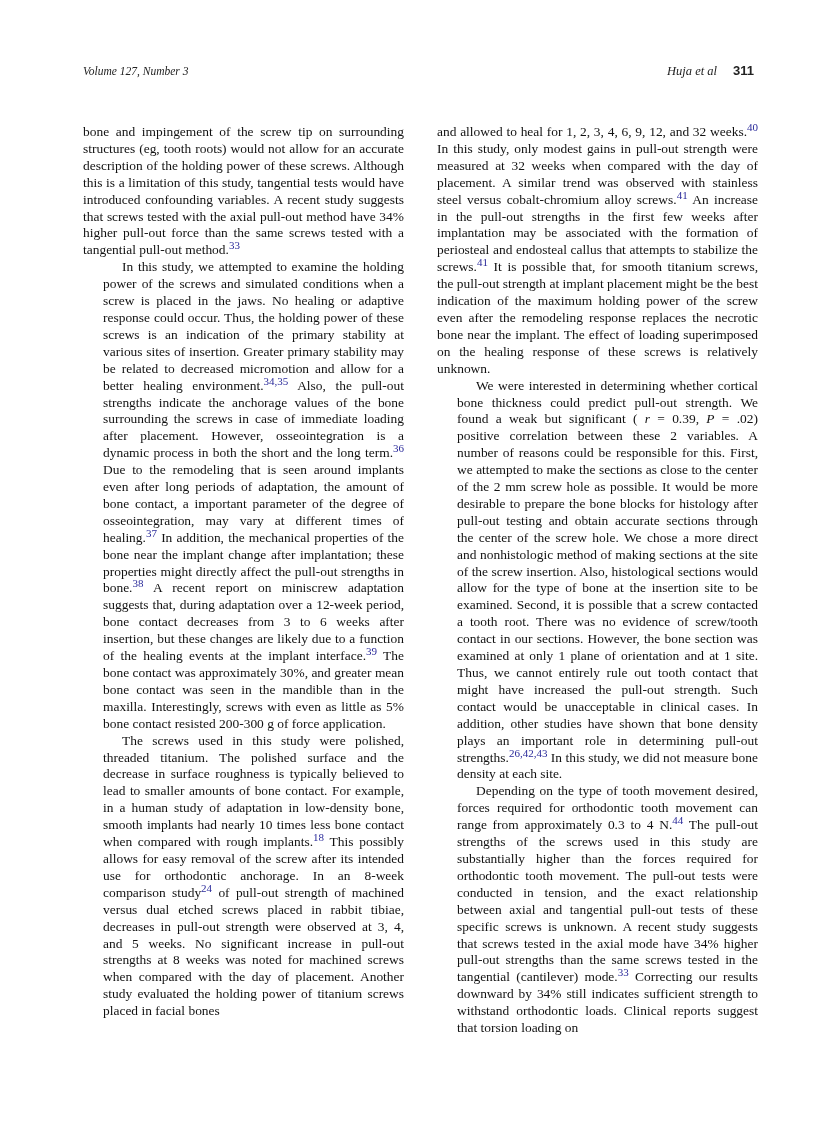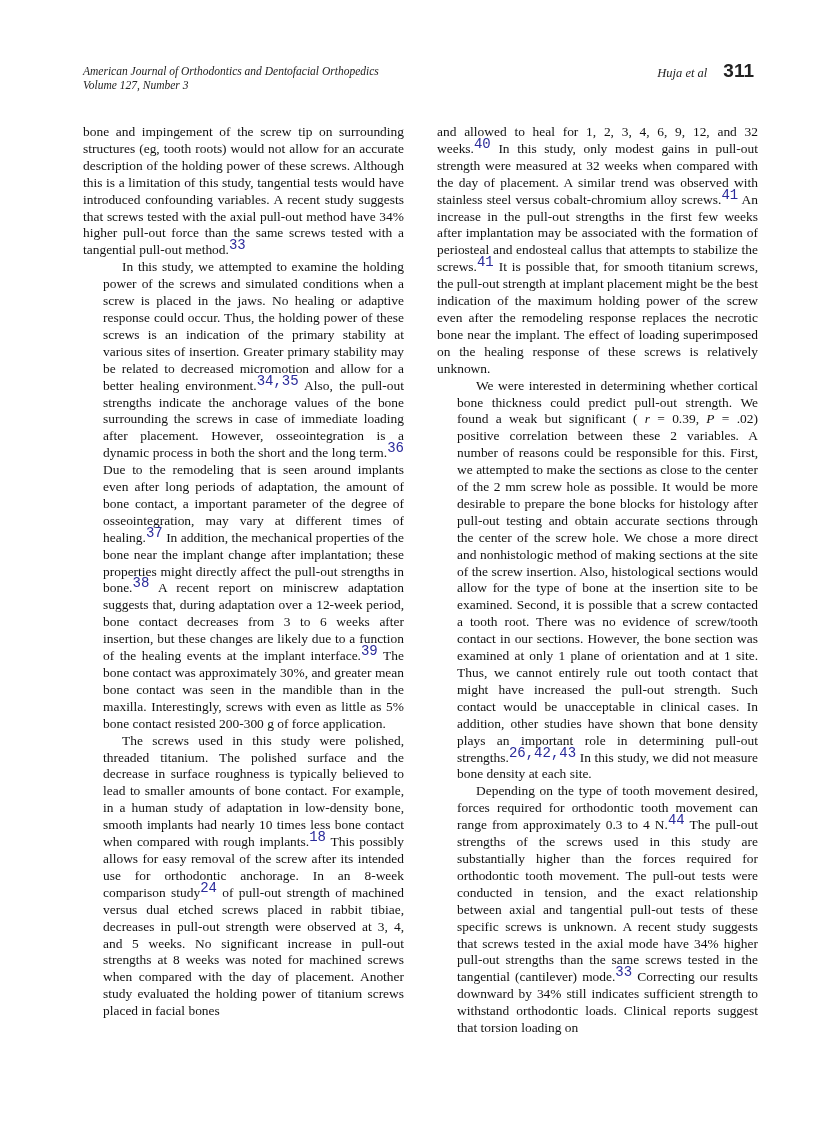--- a/index.html
+++ b/index.html
@@ -8,38 +8,37 @@
     position: absolute; left: 83px; top: 64px;
     font-family: "Liberation Serif", serif; font-style: italic;
     font-size: 11.5px; line-height: 14px; color: #222;
   }
   .header-right {
     position: absolute; right: 84px; top: 64px;
     font-family: "Liberation Serif", serif; font-size: 12.5px; line-height: 14px; color: #222;
     white-space: nowrap;
   }
   .header-right .authors { font-style: italic; margin-right: 16px; }
-  .header-right .pagenum { font-family: "Liberation Sans", sans-serif; font-weight: bold; font-size: 19px; }
+  .header-right .pagenum { font-family: "Liberation Sans", sans-serif; font-weight: bold; font-size: 13px; }
   .col {
     position: absolute; top: 124px; width: 321px;
     font-family: "Liberation Serif", serif; font-size: 13.45px; line-height: 16.9px;
     text-align: justify; color: #111; hyphens: manual;
   }
   .col.left { left: 83px; }
   .col.right { left: 437px; }
   .col p { margin: 0; }
   .col p.indent { text-indent: 19px; margin-left: 20px; }
-  sup.ref { font-size: 14px; color: #2a2a9a; vertical-align: 5px; line-height: 0; font-family: Liberation Mono, monospace; }
+  sup.ref { font-size: 11px; color: #2a2a9a; vertical-align: 5px; line-height: 0; }
   i.var { font-style: italic; }
 </style>
 </head>
 <body>
 
 <div class="header-left">
-  <div>American Journal of Orthodontics and Dentofacial Orthopedics</div>
   <div>Volume 127, Number 3</div>
 </div>
 <div class="header-right">
   <span class="authors">Huja et al</span><span class="pagenum">311</span>
 </div>
 
 <div class="col left">
   <p><span>bone and impingement of the screw tip on surrounding structures (eg, tooth roots) would not allow for an accurate description of the holding power of these screws. Although this is a limitation of this study, tangential tests would have introduced confounding variables. A recent study suggests that screws tested with the axial pull-out method have 34% higher pull-out force than the same screws tested with a tangential pull-out method.</span><sup class="ref">33</sup></p>
   <p class="indent"><span>In this study, we attempted to examine the holding power of the screws and simulated conditions when a screw is placed in the jaws. No healing or adaptive response could occur. Thus, the holding power of these screws is an indication of the primary stability at various sites of insertion. Greater primary stability may be related to decreased micromotion and allow for a better healing environment.</span><sup class="ref">34,35</sup><span> Also, the pull-out strengths indicate the anchorage values of the bone surrounding the screws in case of immediate loading after placement. However, osseointegration is a dynamic process in both the short and the long term.</span><sup class="ref">36</sup><span> Due to the remodeling that is seen around implants even after long periods of adaptation, the amount of bone contact, a important parameter of the degree of osseointegration, may vary at different times of healing.</span><sup class="ref">37</sup><span> In addition, the mechanical properties of the bone near the implant change after implantation; these properties might directly affect the pull-out strengths in bone.</span><sup class="ref">38</sup><span> A recent report on miniscrew adaptation suggests that, during adaptation over a 12-week period, bone contact decreases from 3 to 6 weeks after insertion, but these changes are likely due to a function of the healing events at the implant interface.</span><sup class="ref">39</sup><span> The bone contact was approximately 30%, and greater mean bone contact was seen in the mandible than in the maxilla. Interestingly, screws with even as little as 5% bone contact resisted 200-300 g of force application.</span></p>
   <p class="indent"><span>The screws used in this study were polished, threaded titanium. The polished surface and the decrease in surface roughness is typically believed to lead to smaller amounts of bone contact. For example, in a human study of adaptation in low-density bone, smooth implants had nearly 10 times less bone contact when compared with rough implants.</span><sup class="ref">18</sup><span> This possibly allows for easy removal of the screw after its intended use for orthodontic anchorage. In an 8-week comparison study</span><sup class="ref">24</sup><span> of pull-out strength of machined versus dual etched screws placed in rabbit tibiae, decreases in pull-out strength were observed at 3, 4, and 5 weeks. No significant increase in pull-out strengths at 8 weeks was noted for machined screws when compared with the day of placement. Another study evaluated the holding power of titanium screws placed in facial bones</span></p>

